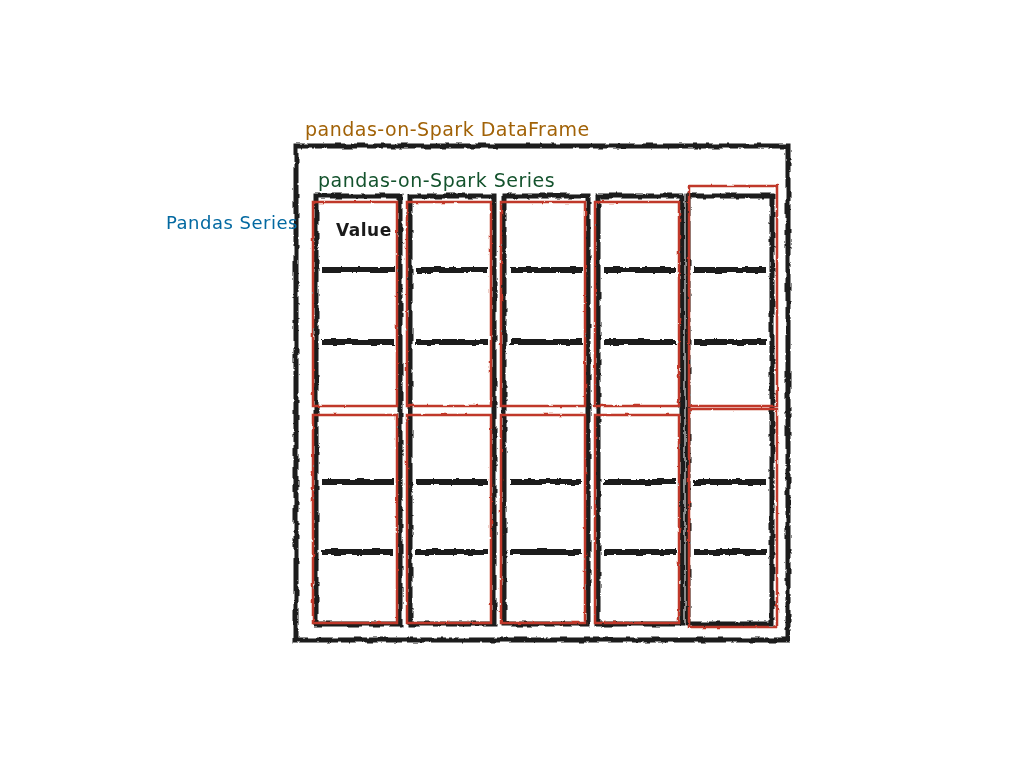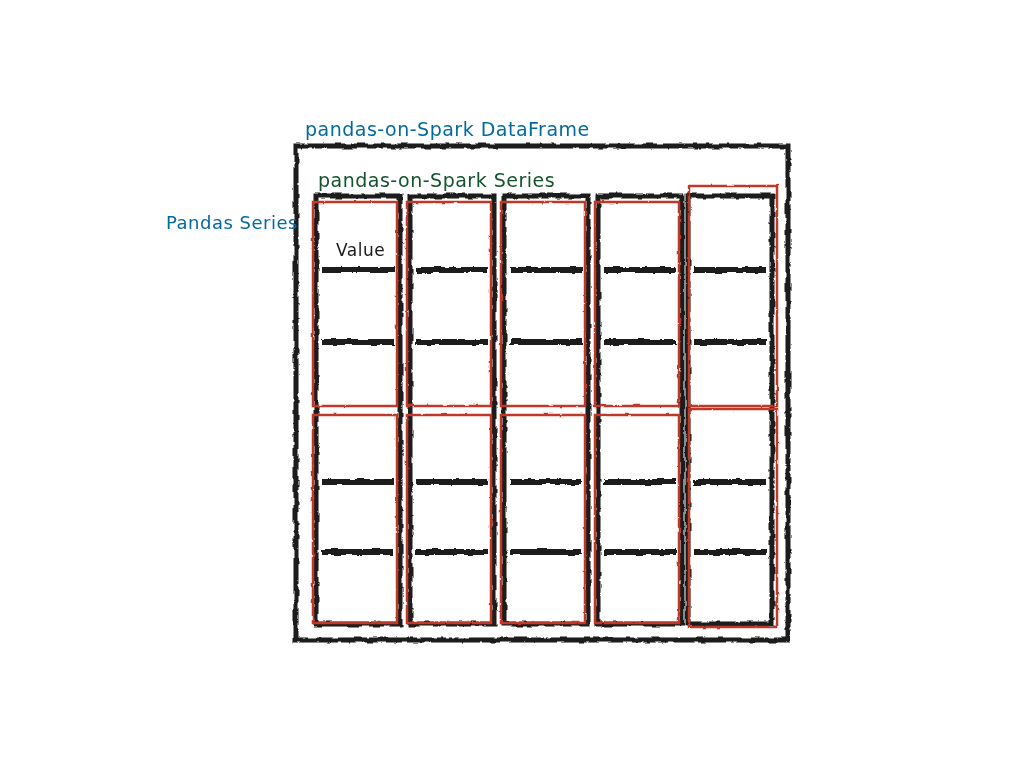--- a/index.html
+++ b/index.html
@@ -27,39 +27,40 @@
     position: absolute;
     white-space: nowrap;
     font-family: "DejaVu Sans", sans-serif;
     letter-spacing: 0.5px;
   }
 
   #title-dataframe {
     left: 305px;
     top: 118px;
     font-size: 19px;
-    color: #0369a1;
+    color: #a16207;
   }
   #title-series {
     left: 318px;
     top: 169px;
     font-size: 19px;
     color: #14532d;
   }
   #title-pandas-series {
     left: 166px;
     top: 212px;
     font-size: 18px;
     color: #0369a1;
   }
   #cell-value {
     left: 336px;
-    top: 240px;
+    top: 220px;
     font-size: 17px;
     color: #1a1a1a;
+    font-weight: bold;
   }
 </style>
 </head>
 <body>
 
 <svg id="canvas" viewBox="0 0 1024 768" xmlns="http://www.w3.org/2000/svg">
   <defs>
     <filter id="rough" x="-20%" y="-20%" width="140%" height="140%">
       <feTurbulence type="fractalNoise" baseFrequency="0.09" numOctaves="4" seed="7" result="noise"></feTurbulence>
       <feDisplacementMap in="SourceGraphic" in2="noise" scale="4" xChannelSelector="R" yChannelSelector="G"></feDisplacementMap>

